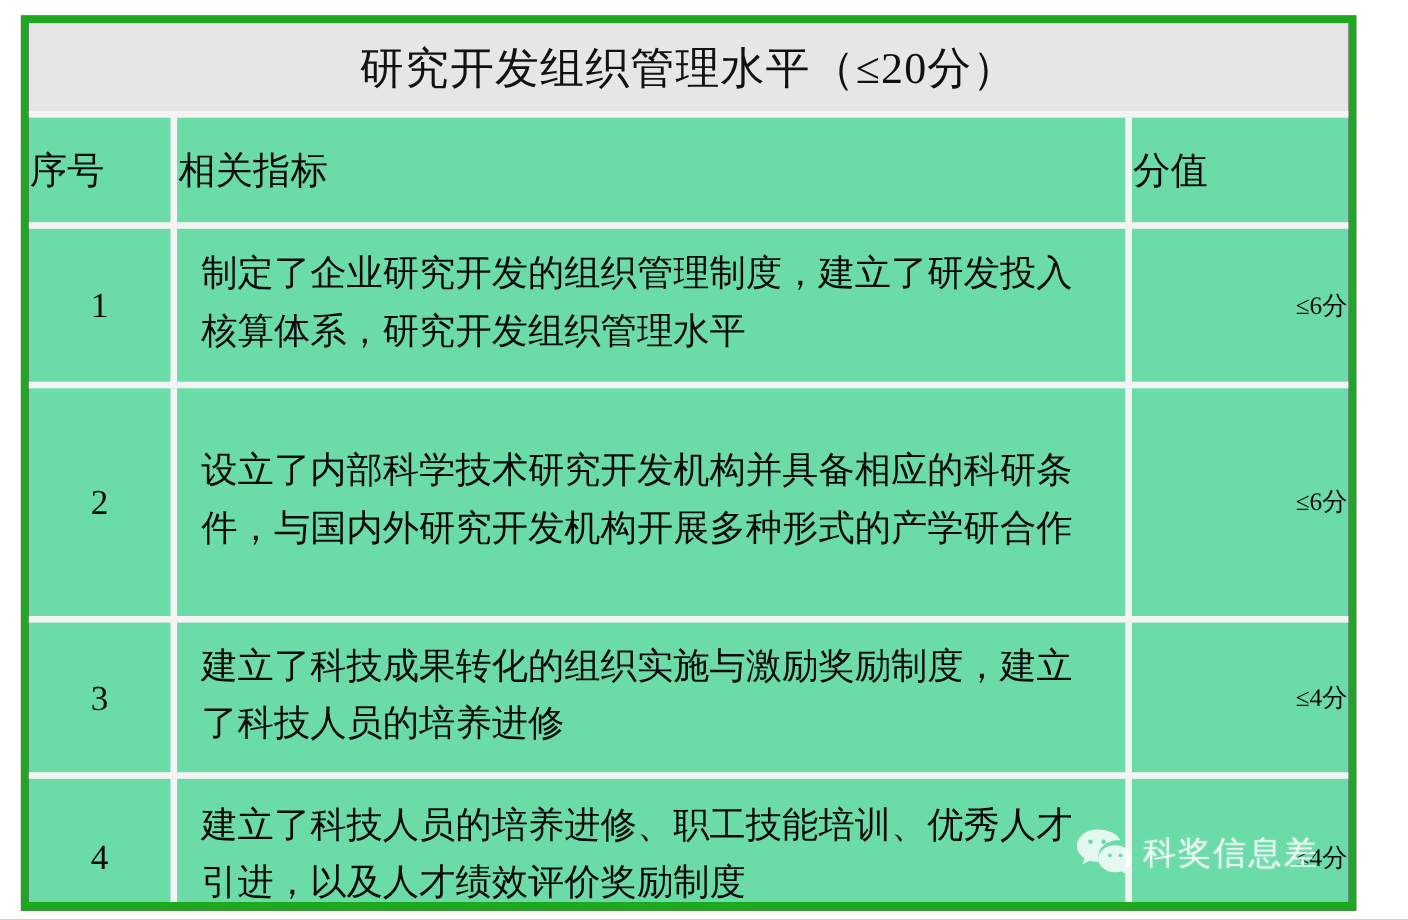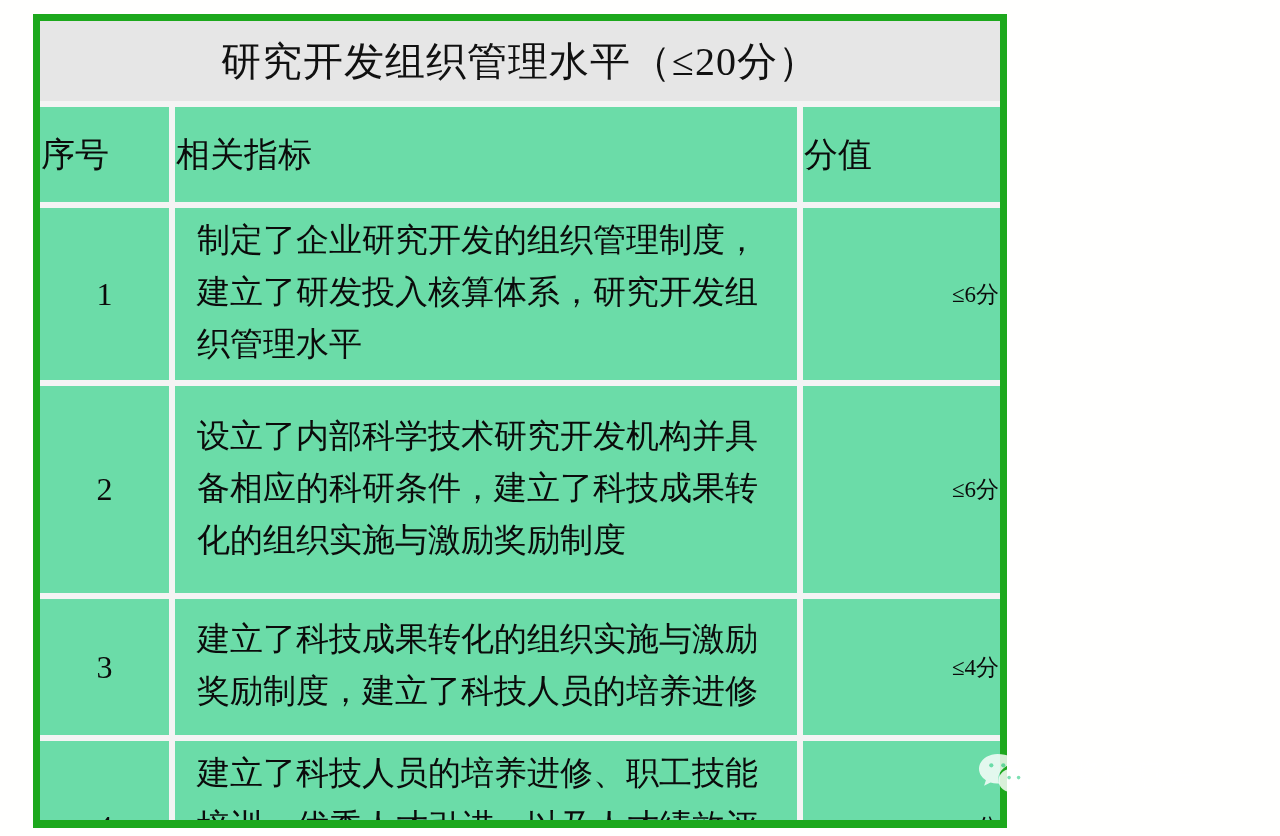--- a/index.html
+++ b/index.html
@@ -20,23 +20,23 @@
     left: 0;
     top: 0;
     width: 1280px;
     height: 836px;
     background: #FFFFFE;
   }
 
   
   .table-frame {
     position: absolute;
-    left: 33px;
+    left: 19px;
     top: 14px;
-    width: 974px;
+    width: 1214px;
     height: 814px;          
     border: 7px solid #1DA81D;
     border-bottom-width: 8px;
     box-sizing: border-box;
     background: #a21caf;
     overflow: hidden;
   }
 
   .grid {
     width: 100%;
@@ -154,21 +154,21 @@
       </tr>
 
       <tr class="body-row r1">
         <td class="col-idx">1</td>
         <td class="col-desc">制定了企业研究开发的组织管理制度，建立了研发投入核算体系，研究开发组织管理水平</td>
         <td class="col-score">≤6分</td>
       </tr>
 
       <tr class="body-row r2">
         <td class="col-idx">2</td>
-        <td class="col-desc">设立了内部科学技术研究开发机构并具备相应的科研条件，建立了科技成果转化的组织实施与激励奖励制度</td>
+        <td class="col-desc">设立了内部科学技术研究开发机构并具备相应的科研条件，与国内外研究开发机构开展多种形式的产学研合作</td>
         <td class="col-score">≤6分</td>
       </tr>
 
       <tr class="body-row r3">
         <td class="col-idx">3</td>
         <td class="col-desc">建立了科技成果转化的组织实施与激励奖励制度，建立了科技人员的培养进修</td>
         <td class="col-score">≤4分</td>
       </tr>
 
       <tr class="body-row r4 last">

